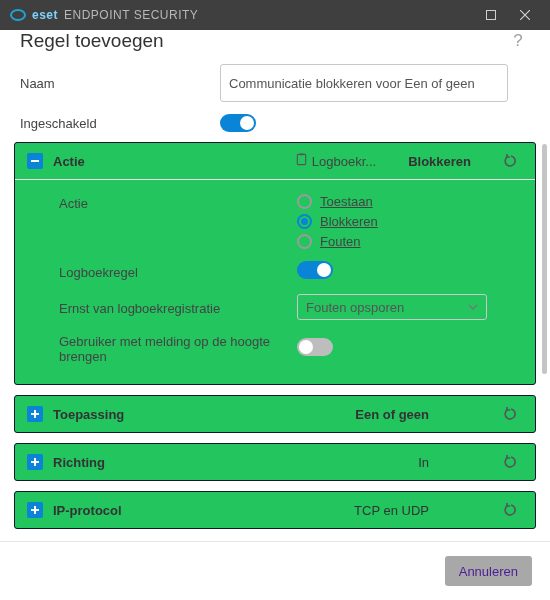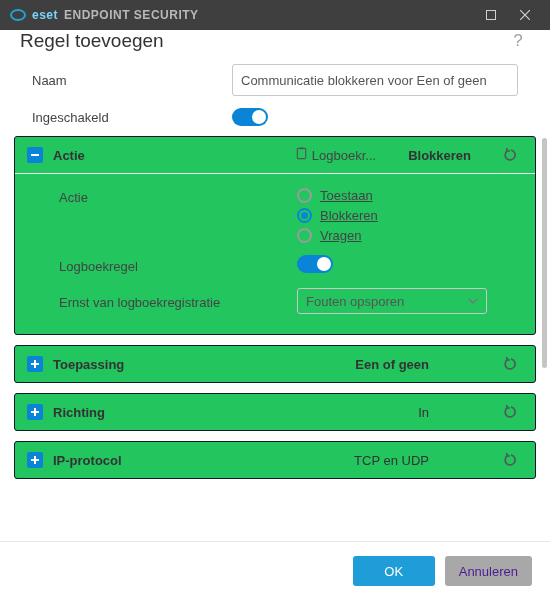--- a/index.html
+++ b/index.html
@@ -32,21 +32,21 @@
   }
   .brand-logo {
     display: inline-flex;
   }
   .brand-eset {
     font-weight: 700;
     color: #7dd3fc;
   }
   .brand-product {
     color: #b8b8b8;
-    font-weight: 700;
+    font-weight: 400;
   }
   .titlebar-spacer { flex: 1; }
   .titlebar-btn {
     width: 34px;
     height: 30px;
     display: flex;
     align-items: center;
     justify-content: center;
     color: #cfcfcf;
   }
@@ -66,31 +66,31 @@
     margin-left: auto;
     color: #a0a0a0;
     font-size: 17px;
     width: 24px;
     text-align: center;
   }
   
   .field-row {
     display: flex;
     align-items: center;
-    padding: 6px 32px;
+    padding: 6px 20px;
   }
   .field-label {
     width: 200px;
     color: #444;
     font-size: 13px;
   }
   .text-input {
     flex: 1;
     max-width: 288px;
-    height: 32px;
+    height: 38px;
     border: 1px solid #c8c8c8;
     border-radius: 3px;
     padding: 0 8px;
     font-size: 13px;
     color: #555;
   }
   
   .toggle {
     position: relative;
     width: 36px;
@@ -359,21 +359,21 @@
           <label class="radio-item">
             <span class="radio"></span>
             <span>Toestaan</span>
           </label>
           <label class="radio-item">
             <span class="radio checked"></span>
             <span>Blokkeren</span>
           </label>
           <label class="radio-item">
             <span class="radio"></span>
-            <span>Vragen</span>
+            <span>Fouten</span>
           </label>
         </div>
       </div>
 
       <div class="body-row" style="align-items:center">
         <div class="body-label">Logboekregel</div>
         <div class="body-control">
           <span class="toggle on"><span class="knob"></span></span>
         </div>
       </div>
@@ -385,20 +385,26 @@
             <span>Fouten opsporen</span>
             <span>
               <svg viewBox="0 0 10 10">
                   <path d="M1 3 L5 7 L9 3" fill="none" stroke="currentColor" stroke-width="1.4"></path>
                 </svg>
             </span>
           </div>
         </div>
       </div>
 
+      <div class="body-row" style="align-items:center">
+        <div class="body-label" style="width:238px">Gebruiker met melding op de hoogte brengen</div>
+        <div class="body-control">
+          <span class="toggle"><span class="knob"></span></span>
+        </div>
+      </div>
     </div>
   </div>
 
   <div class="card">
     <div class="card-header">
       <span class="expand-box">
         <svg viewBox="0 0 10 10">
             <rect x="1" y="4" width="8" height="2" fill="currentColor"></rect>
             <rect x="4" y="1" width="2" height="8" fill="currentColor"></rect>
           </svg>
@@ -454,15 +460,14 @@
       </span>
     </div>
   </div>
 
   <div class="scrollbar-track">
     <div class="scrollbar-thumb"></div>
   </div>
 </div>
 
 <div class="footer">
-  <div class="btn btn-primary">OK</div>
   <div class="btn btn-secondary">Annuleren</div>
 </div>
 
 </body></html>

